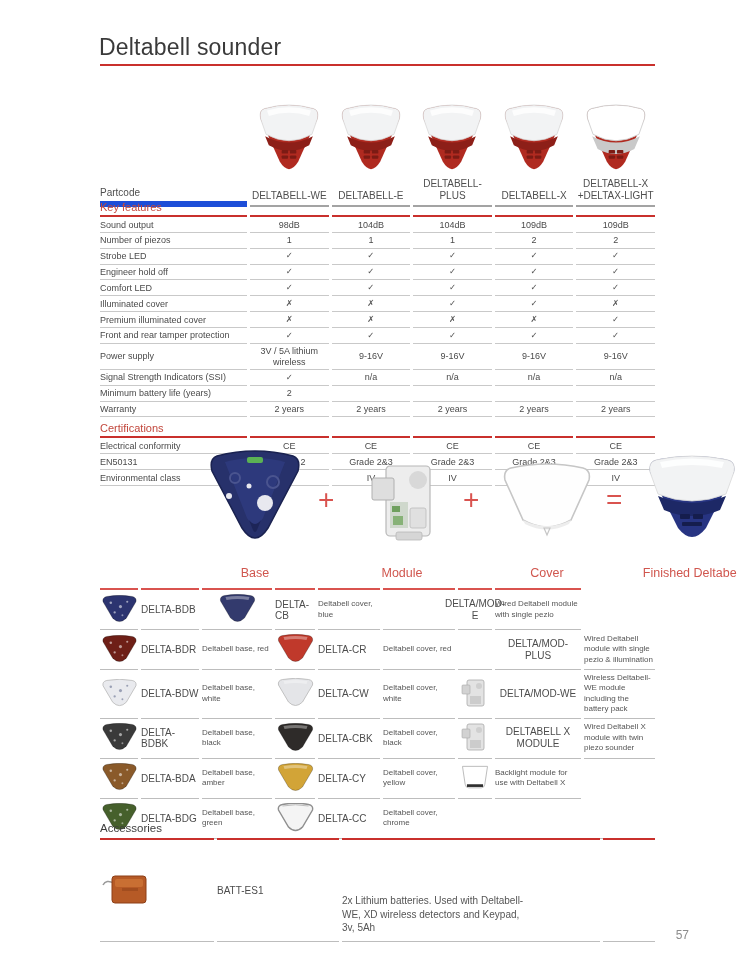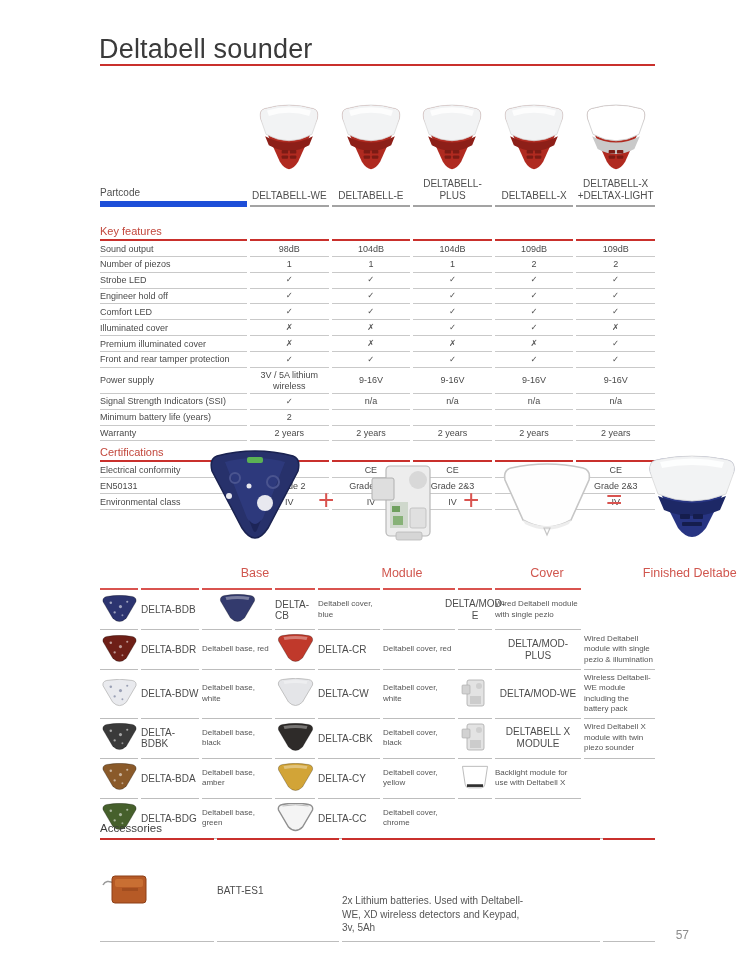--- a/index.html
+++ b/index.html
@@ -1,34 +1,34 @@
 <!DOCTYPE html>
 <html><head>
 <meta charset="utf-8">
 <style>
   html,body{margin:0;padding:0;background:#ffffff;}
   body{width:737px;height:956px;position:relative;font-family:"Liberation Sans",sans-serif;color:#4a4a4a;overflow:hidden;}
   .abs{position:absolute;}
 
   
-  #page-title{left:99px;top:34px;font-size:27px;color:#3a3a3a;font-weight:400;letter-spacing:.2px;}
+  #page-title{left:99px;top:34px;font-size:23px;color:#3a3a3a;font-weight:400;letter-spacing:.2px;}
   #title-rule{left:100px;top:64px;width:555px;height:2px;background:#c9302c;}
 
   
   .grid6{display:grid;grid-template-columns:147px repeat(5,78.6px);column-gap:3px;width:555px;}
 
   
   #header-grid{left:100px;top:98px;}
   .img-cell{height:78px;display:flex;align-items:flex-end;justify-content:center;}
   .name-cell{display:flex;flex-direction:column;justify-content:flex-end;align-items:center;border-bottom:2px solid #a3a3a3;padding:2px 0 3px;}
   .name-cell div{font-size:10px;color:#4f4f4f;line-height:1.2;text-align:center;}
   .pc-cell{display:flex;align-items:flex-end;border-bottom:6px solid #1d4ed8;padding:2px 0 3px;font-size:10px;color:#4f4f4f;}
 
   
-  #spec-table{left:100px;top:196px;margin-top:24px;}
+  #spec-table{left:100px;top:196px;}
   .sec-head{margin-top:2px;}
   .sec-head>div{border-bottom:2px solid #c9302c;padding:3px 0 2px;font-size:11px;color:#c2473c;}
   .spec-row>div{border-bottom:1px solid #c9c9c9;padding:2.5px 0 2px;font-size:9px;color:#4a4a4a;display:flex;align-items:center;line-height:1.15;}
   .spec-row .c{justify-content:center;text-align:center;}
   .sym{font-size:8.5px;color:#555;}
 
   
   #assembly{left:100px;top:446px;width:555px;height:125px;}
   .asm-fig{position:absolute;display:flex;justify-content:center;}
   .asm-label{position:absolute;top:100px;font-size:12.5px;color:#d0564e;text-align:center;margin-top:20px;}

